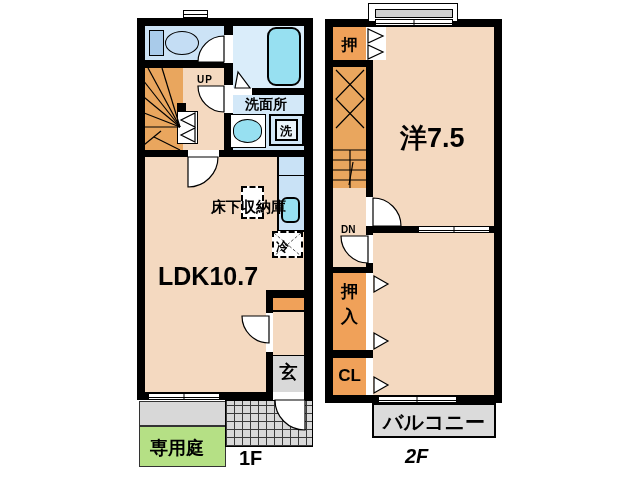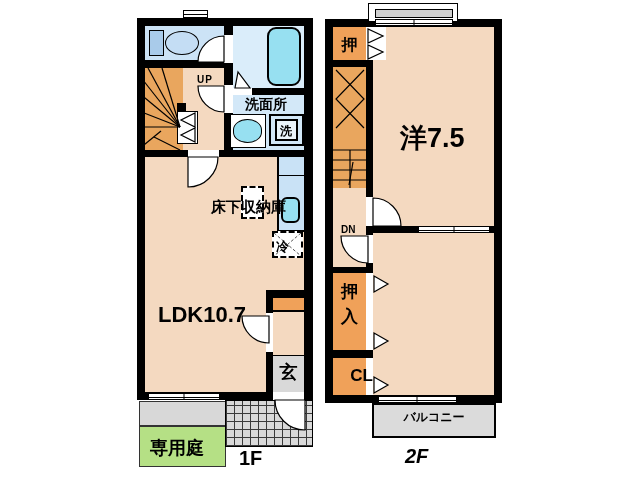--- a/index.html
+++ b/index.html
@@ -170,27 +170,27 @@
       <path d="M454,226 L454,233"></path>
         <path d="M417,396 L417,403"></path>
     </g>
   </svg>
 
   <div class="lbl" style="left:186px;top:74px;font-size:10px;letter-spacing:1px;margin-left:11px;">UP</div>
   <div class="lbl" style="left:245px;top:96px;font-size:14px;">洗面所</div>
   <div class="lbl" style="left:280px;top:123px;font-size:12px;z-index:31;">洗</div>
   <div class="lbl" style="left:211px;top:198px;font-size:15px;">床下収納庫</div>
   <div class="lbl" style="left:276px;top:238px;font-size:13px;">冷</div>
-  <div class="lbl" style="left:158px;top:262px;font-size:22px;margin-top:40px;">LDK10.7</div>
+  <div class="lbl" style="left:158px;top:262px;font-size:25px;">LDK10.7</div>
   <div class="lbl" style="left:273px;top:360px;width:31px;text-align:center;font-size:18px;">玄</div>
   <div class="lbl" style="left:150px;top:436px;font-size:18px;">専用庭</div>
   <div class="lbl" style="left:239px;top:447px;font-size:20px;">1F</div>
 
   <div class="lbl" style="left:333px;top:35px;width:33px;text-align:center;font-size:16px;">押</div>
   <div class="lbl" style="left:400px;top:120px;font-size:27px;">洋7.5</div>
   <div class="lbl" style="left:341px;top:189px;font-size:10px;margin-top:35px;">DN</div>
   <div class="lbl" style="left:333px;top:280px;width:33px;text-align:center;font-size:17px;">押</div>
   <div class="lbl" style="left:333px;top:305px;width:33px;text-align:center;font-size:17px;">入</div>
-  <div class="lbl" style="left:333px;top:366px;width:33px;text-align:center;font-size:17px;margin-left:12px;">CL</div>
-  <div class="lbl" style="left:372px;top:409px;width:124px;text-align:center;font-size:12px;">バルコニー</div>
+  <div class="lbl" style="left:333px;top:366px;width:33px;text-align:center;font-size:17px;">CL</div>
+  <div class="lbl" style="left:372px;top:409px;width:124px;text-align:center;font-size:20px;">バルコニー</div>
   <div class="lbl" style="left:405px;top:445px;font-size:20px;font-style:italic;">2F</div>
 
 </div>
 
 </body></html>

